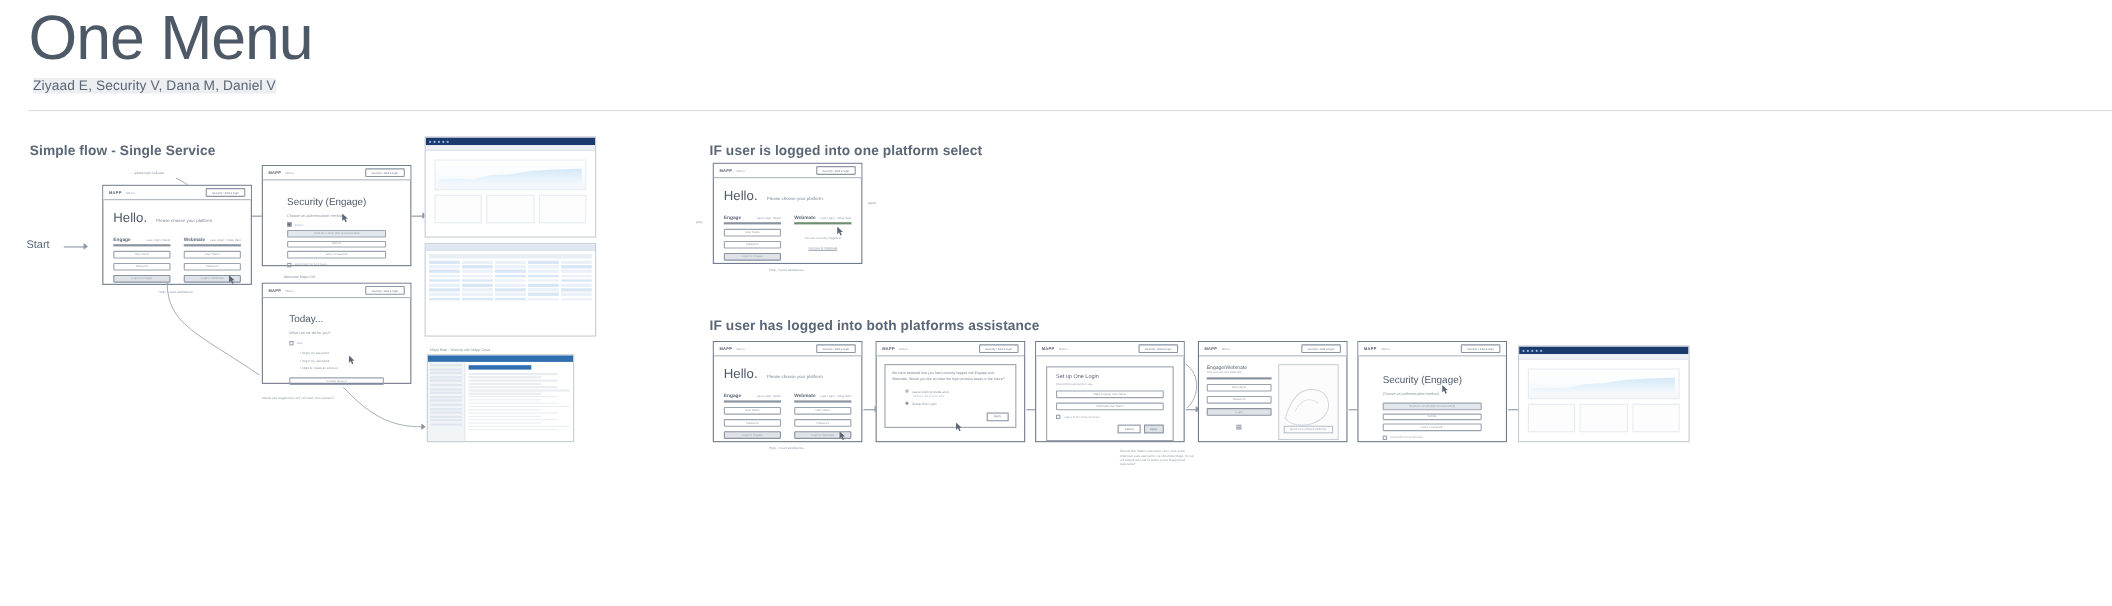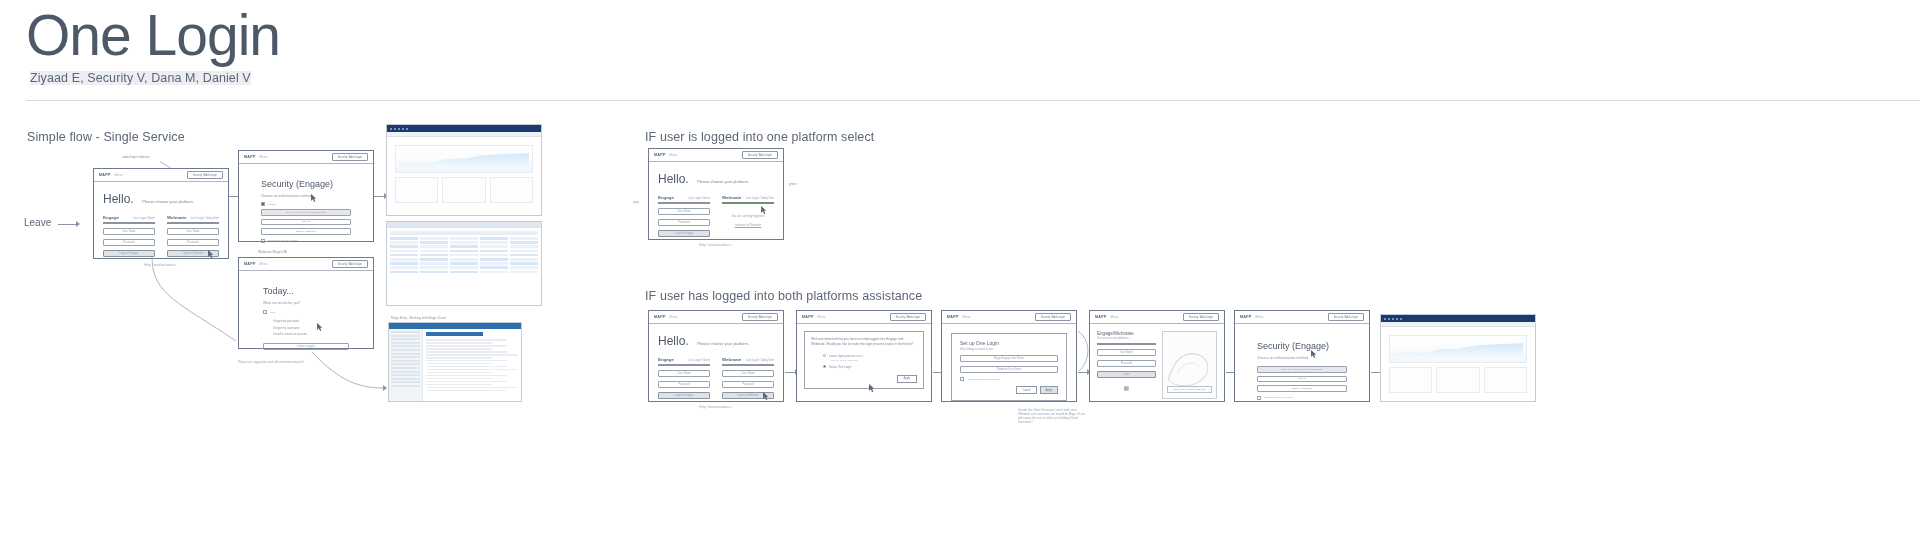--- a/index.html
+++ b/index.html
@@ -26,20 +26,21 @@
   #page-subtitle .hl { background:#eceef1; }
   #header-rule {
     position:absolute; left:26px; top:100px; width:1894px; height:1px;
     background:#d7dade;
   }
 
   
   .section-title {
     position:absolute; font-size:12.5px; color:#5b6676; letter-spacing:.1px;
     white-space:nowrap;
+    font-weight:bold;
   }
   #sec-simple { left:27px;  top:130px; }
   #sec-one    { left:645px; top:130px; }
   #sec-both   { left:645px; top:289px; }
 
   
   .wf {
     position:absolute; background:#ffffff;
     border:1px solid #6f7b8c;
   }
@@ -136,29 +137,29 @@
   .doc-content p.s { width:72%; }
   .doc-content p.m { width:88%; }
 
   .cap { position:absolute; font-size:3.2px; color:#8b95a3; white-space:nowrap; }
 
   .note-block { position:absolute; font-size:2.8px; color:#9aa3b0; width:130px; line-height:1.45; }
 </style>
 </head>
 <body>
 
-<div id="page-title">One Login</div>
+<div id="page-title">One Menu</div>
 <div id="page-subtitle"><span class="hl">Ziyaad E, Security V, Dana M, Daniel V</span></div>
 <div id="header-rule"></div>
 
 <div class="section-title" id="sec-simple">Simple flow - Single Service</div>
 <div class="section-title" id="sec-one">IF user is logged into one platform select</div>
 <div class="section-title" id="sec-both">IF user has logged into both platforms assistance</div>
 
-<div id="start-label">Leave</div>
+<div id="start-label">Start</div>
 <div class="conn arrow-h" style="left:58px; top:224px; width:20px;"></div>
 <div class="arrow-head" style="left:76px; top:221px;"></div>
 
 <div class="anno" style="left:122px; top:155px;">added login indicator</div>
 <svg class="curve" style="left:150px; top:160px;" width="90" height="60">
   <path d="M10 2 C 34 12, 38 36, 20 52"></path>
 </svg>
 
 <div class="wf" style="left:93px; top:168px; width:136px; height:91px;">
   <div class="wf-bar">

